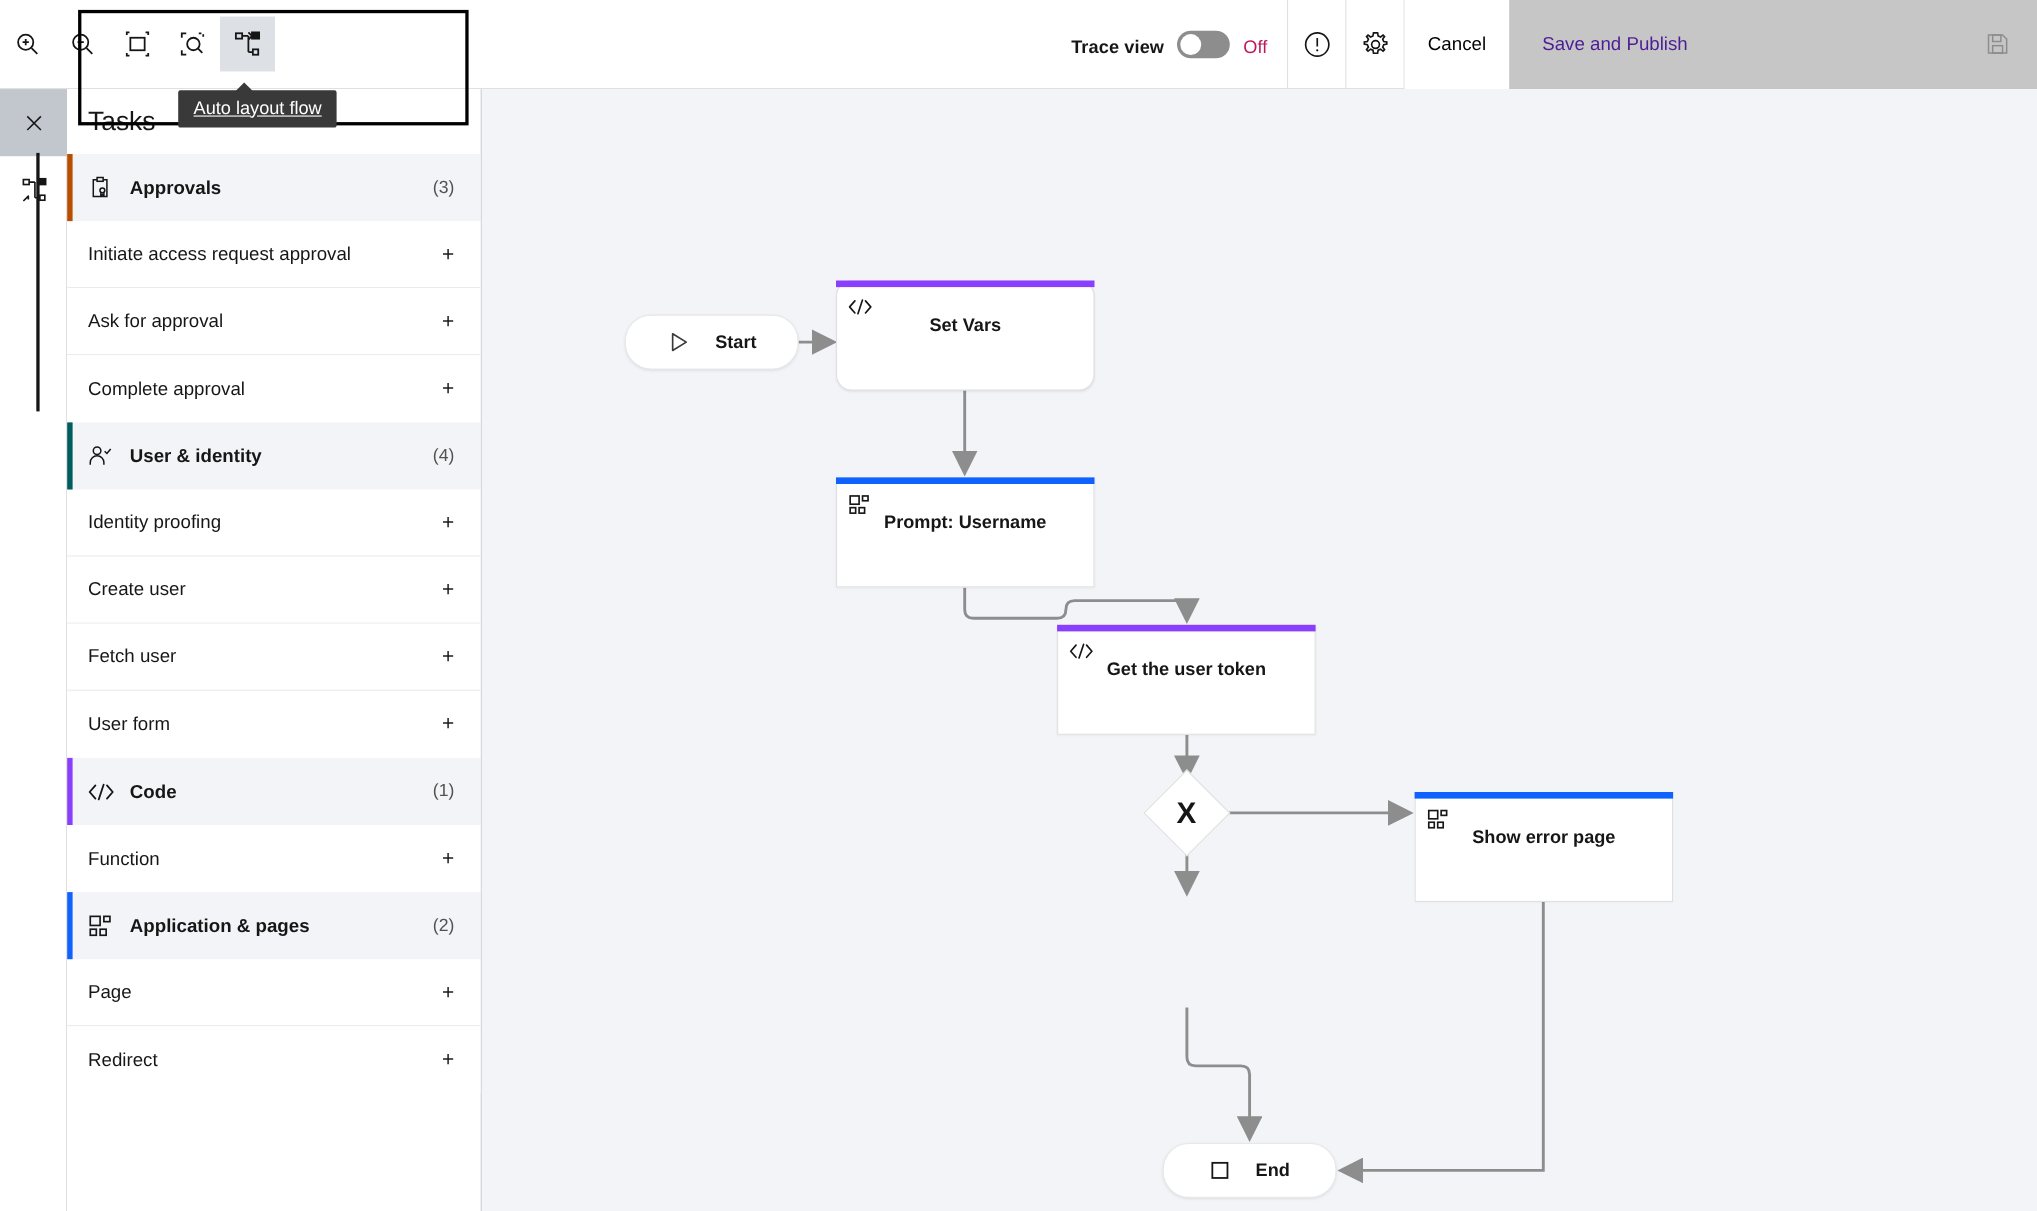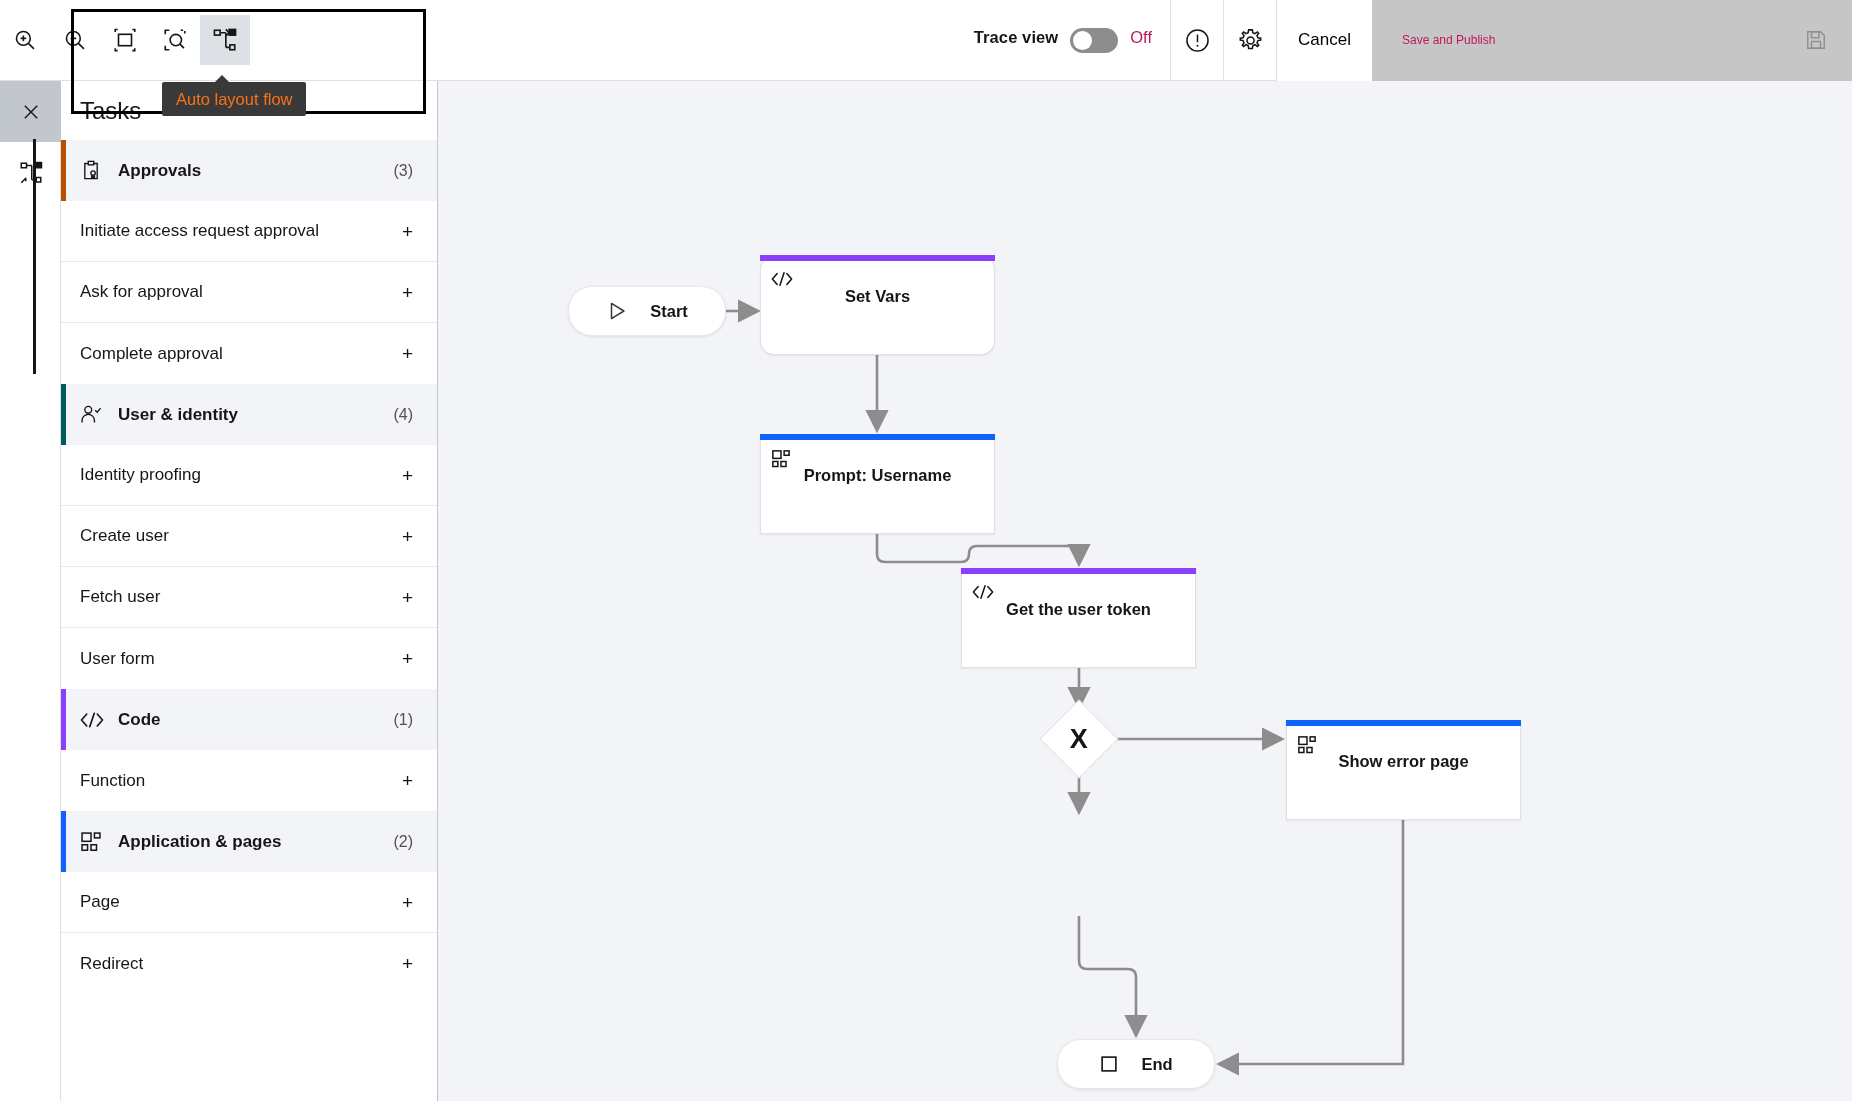--- a/index.html
+++ b/index.html
@@ -20,21 +20,21 @@
   }
   .tb-left { display: flex; align-items: center; height: 100%; }
   .tb-btn {
     width: 50px; height: 50px; display: flex; align-items: center; justify-content: center;
     cursor: pointer; background: transparent; border: none;
   }
   .tb-btn.active { background: #dde1e6; }
   .tb-spacer { flex: 1; }
   .tb-right { display: flex; align-items: center; height: 81px; }
 
-  .trace-wrap { display: flex; align-items: flex-start; gap: 12px; padding-right: 18px; }
+  .trace-wrap { display: flex; align-items: flex-end; gap: 12px; padding-right: 18px; }
   .trace-label { font-size: 16.5px; color: #161616; font-weight: 600; letter-spacing: .1px; }
   .toggle {
     width: 48px; height: 25px; border-radius: 13px; background: #8d8d8d;
     position: relative; cursor: pointer; flex: 0 0 auto;
   }
   .toggle .knob {
     position: absolute; left: 3px; top: 3px; width: 19px; height: 19px;
     border-radius: 50%; background: #ffffff;
   }
   .trace-state { font-size: 16.5px; color: #be185d; }
@@ -42,23 +42,23 @@
   .divider-v { width: 1px; height: 81px; background: #e0e0e0; }
   .icon-btn {
     width: 52px; height: 81px; display: flex; align-items: center; justify-content: center;
     cursor: pointer;
   }
   .cancel-btn {
     width: 95px; height: 81px; display: flex; align-items: center; justify-content: center;
     color: #000000; font-size: 17px; cursor: pointer; background: #fff;
   }
   .publish-btn {
-    width: 480px; height: 81px; background: #c6c6c6; color: #be185d;
+    width: 480px; height: 81px; background: #c6c6c6; color: #4c1d95;
     display: flex; align-items: center; padding: 0 24px 0 30px;
-    font-size: 12px; cursor: default; justify-content: space-between;
+    font-size: 17px; cursor: default; justify-content: space-between;
   }
 
   
   .rail {
     position: absolute; left: 0; top: 81px; width: 61px; height: 1020px;
     background: #ffffff; border-right: 1px solid #e0e0e0;
   }
   .rail-btn {
     width: 61px; height: 61px; display: flex; align-items: center; justify-content: center;
     cursor: pointer;
@@ -123,23 +123,23 @@
   }
   svg.edges { position: absolute; left: 0; top: 0; width: 1414px; height: 1020px; pointer-events: none; }
 
   
   .hl-box {
     position: absolute; left: 71px; top: 9px; width: 355px; height: 105px;
     border: 3px solid #000000; pointer-events: none; z-index: 40;
   }
   .tooltip {
     position: absolute; left: 162px; top: 82px; height: 34px;
-    background: #393939; color: #f97316; border-radius: 2px;
+    background: #393939; color: #ffffff; border-radius: 2px;
     display: flex; align-items: center; padding: 0 14px;
-    font-size: 16.5px; white-space: nowrap; z-index: 45;
+    font-size: 16.5px; white-space: nowrap; z-index: 45; text-decoration: underline;
   }
   .tooltip::after {
     content: ""; position: absolute; top: -7px; left: 52px;
     border-left: 8px solid transparent; border-right: 8px solid transparent;
     border-bottom: 8px solid #393939;
   }
   .hl-bar {
     position: absolute; left: 33px; top: 139px; width: 3px; height: 235px;
     background: #161616; z-index: 40;
   }

